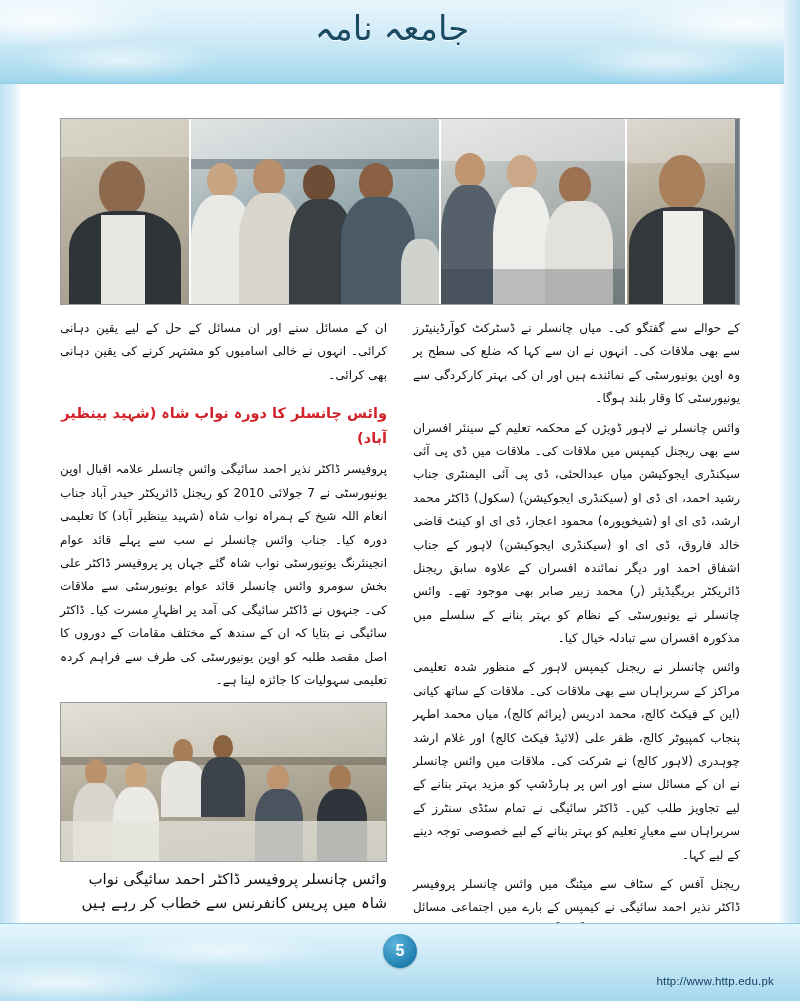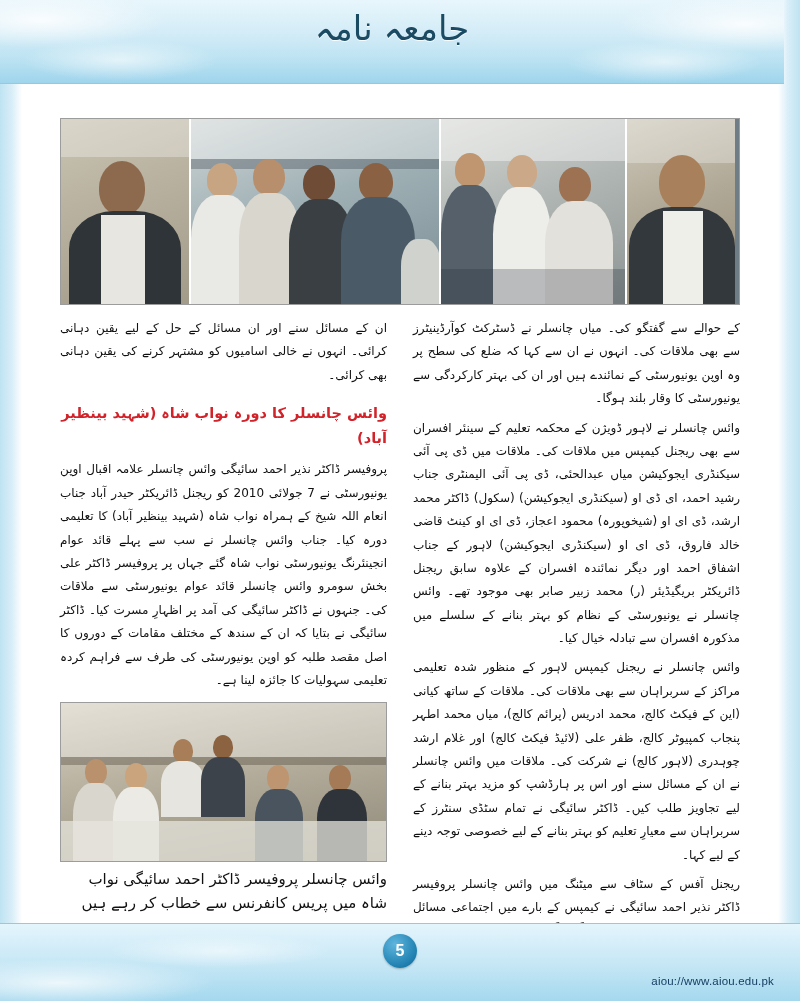--- a/index.html
+++ b/index.html
@@ -309,16 +309,16 @@
         </div>
         <div class="caption-bottom">وائس چانسلر پروفیسر ڈاکٹر احمد سائیگی نواب شاہ میں پریس کانفرنس سے خطاب کر رہے ہیں</div>
       </div>
 
     </div>
   </div>
 
   <div class="footer">
     <div class="deco"></div>
     <div class="page-number">5</div>
-    <div class="site-url">aiou://www.aiou.edu.pk</div>
+    <div class="site-url">http://www.http.edu.pk</div>
   </div>
 
 </div>
 
 </body></html>

